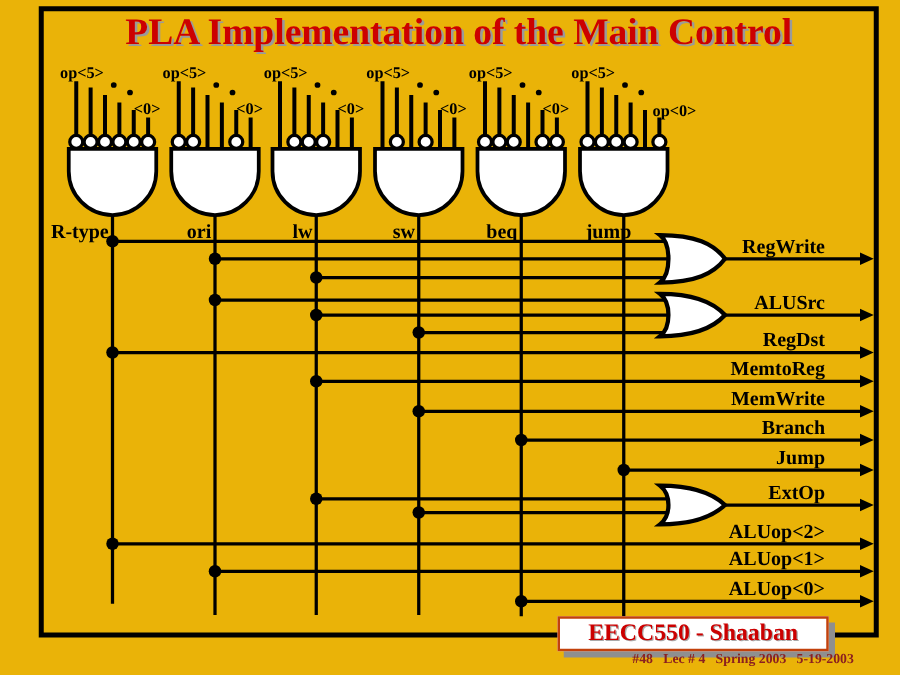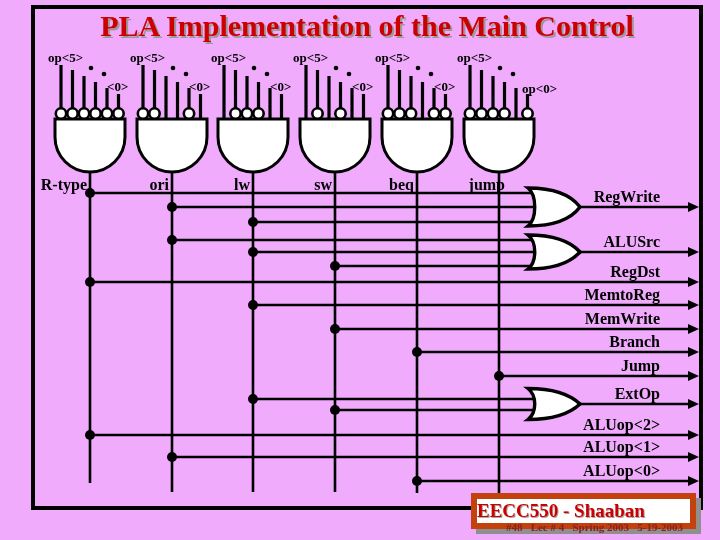--- a/index.html
+++ b/index.html
@@ -1,30 +1,30 @@
 <!DOCTYPE html>
 <html><head>
 <meta charset="utf-8">
 <style>
   html,body{margin:0;padding:0;background:#fff;}
-  .slide{position:relative;width:720px;height:540px;background:#f0abfc;overflow:hidden;
+  .slide{position:relative;width:720px;height:540px;background:#eab308;overflow:hidden;
          font-family:"Liberation Serif","DejaVu Serif",serif;}
   .frame{position:absolute;left:31px;top:5px;width:672px;height:505px;
          border:4px solid #000;box-sizing:border-box;}
   .title{position:absolute;left:31px;top:9px;width:672px;margin:0;text-align:center;
          font-weight:bold;font-size:30px;color:#cc0000;text-shadow:2px 2px 0 #9a9a9a;
          letter-spacing:0px;white-space:nowrap;}
   svg{position:absolute;left:0;top:0;}
   svg text{fill:#000;}
   .pin-label{font:700 13px "Liberation Serif","DejaVu Serif",serif;}
   .gate-name{font:700 16px "Liberation Serif","DejaVu Serif",serif;}
   .signal-label{font:700 16px "Liberation Serif","DejaVu Serif",serif;}
-  .footer-box{position:absolute;left:471px;top:493px;width:213px;height:24px;
-              background:#fff;border:6px solid #c2410c;box-shadow:5px 5px 0 #8f8f8f;
-              line-height:24px;}
+  .footer-box{position:absolute;left:446px;top:493px;width:213px;height:24px;
+              background:#fff;border:2px solid #c2410c;box-shadow:5px 5px 0 #8f8f8f;
+              text-align:center;line-height:24px;}
   .footer-box span{font-weight:bold;font-size:19px;color:#cc0000;text-shadow:1px 1px 0 #aaa;
                    white-space:nowrap;}
   .footer-details{position:absolute;left:487px;top:521px;width:215px;text-align:center;
                   font-weight:bold;font-size:11px;color:#8b2020;white-space:pre;}
 </style>
 </head>
 <body>
 
 <div class="slide">
   <div class="frame"></div>

